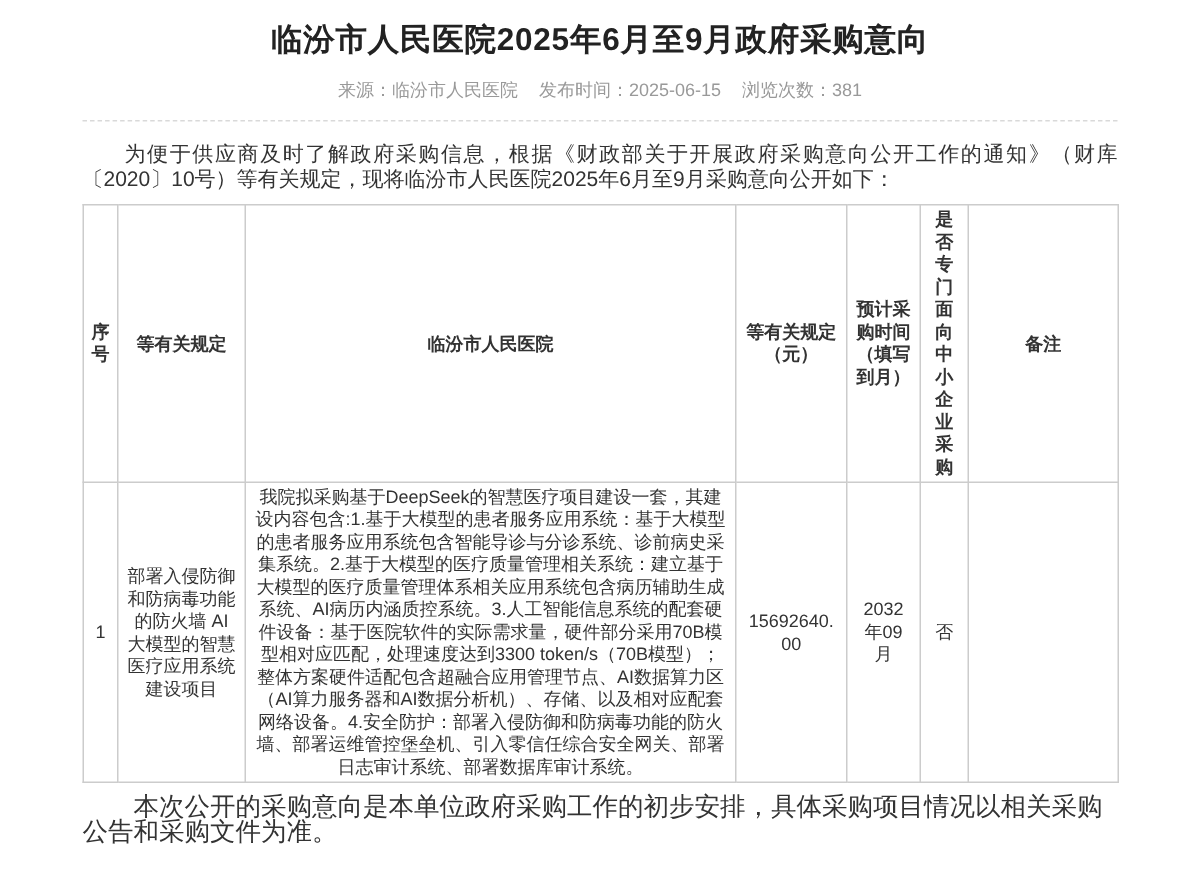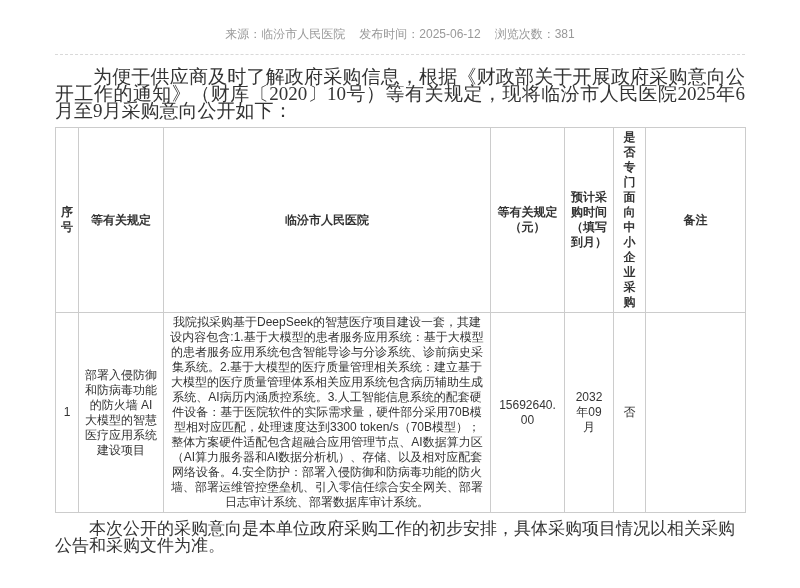--- a/index.html
+++ b/index.html
@@ -37,26 +37,25 @@
     color: #999999;
   }
   .divider {
     margin-top: 13px;
     border: 0;
     border-top: 1px dashed #d9d9d9;
     height: 0;
   }
   .intro {
     margin: 13px 0 0 0;
-    font-size: 19px;
+    font-size: 14px;
     line-height: 17px;
     text-indent: 2em;
     color: #333333;
     text-align: justify;
-    font-family: Liberation Serif, serif;
   }
   table.procurement {
     margin-top: 8px;
     border-collapse: collapse;
     width: 690px;
     table-layout: fixed;
   }
   table.procurement th,
   table.procurement td {
     border: 1px solid #cccccc;
@@ -89,24 +88,25 @@
     line-height: 17px;
     text-align: right;
     color: #333333;
   }
 </style>
 </head>
 <body>
 
 <div class="page">
 
+  <h1 class="title">临汾市人民医院2025年6月至9月政府采购意向</h1>
 
   <div class="meta">
     <span>来源：临汾市人民医院</span>
-    <span>发布时间：2025-06-12</span>
+    <span>发布时间：2025-06-15</span>
     <span>浏览次数：381</span>
   </div>
 
   <hr class="divider">
 
   <p class="intro">为便于供应商及时了解政府采购信息，根据《财政部关于开展政府采购意向公开工作的通知》（财库〔2020〕10号）等有关规定，现将临汾市人民医院2025年6月至9月采购意向公开如下：</p>
 
   <table class="procurement">
     <colgroup>
       <col style="width:23px">

